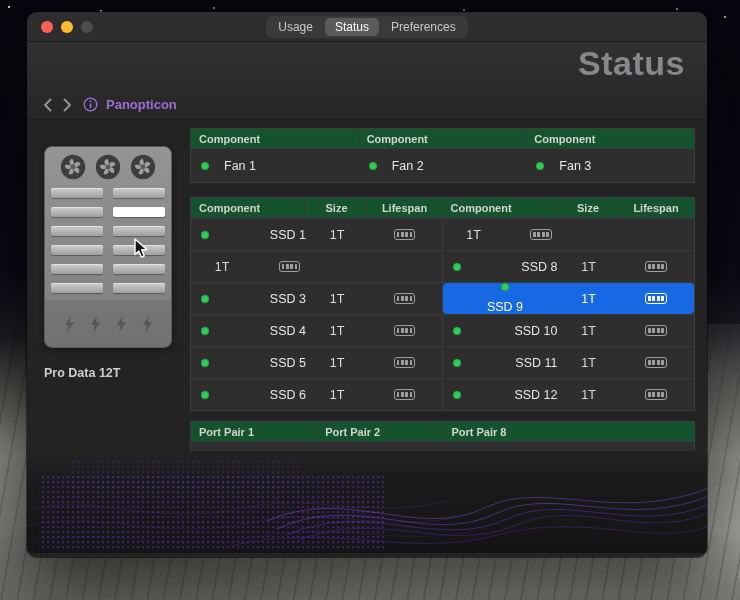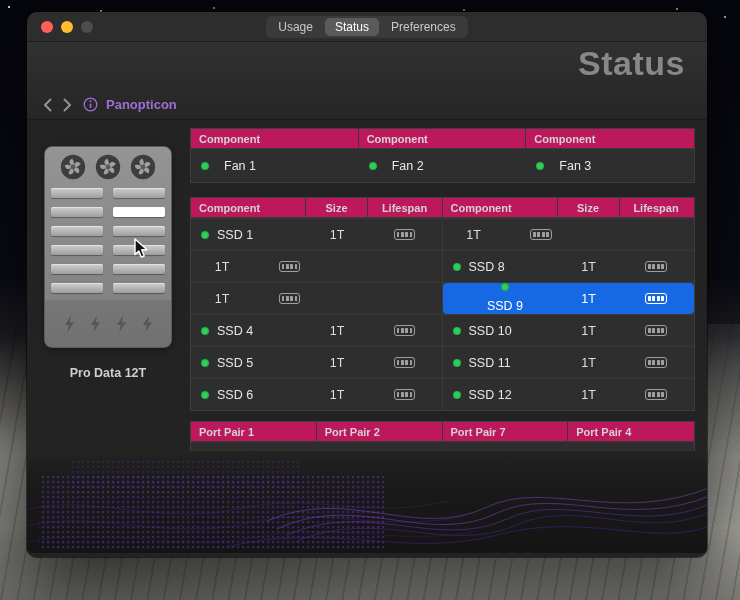--- a/index.html
+++ b/index.html
@@ -48,41 +48,41 @@
   .device { height:202px; border-radius:8px; border:1px solid #5c5c5c;
     background:linear-gradient(#949494,#7d7d7d); display:flex; flex-direction:column; box-shadow:0 2px 6px rgba(0,0,0,.4); }
   .fans { height:36px; display:flex; align-items:center; justify-content:center; gap:9px; padding-top:3px; }
   .fan { width:26px; height:26px; }
   .slots { display:grid; grid-template-columns:52px 52px; grid-auto-rows:10px; gap:9px 10px; justify-content:center; margin-top:5px; }
   .slot { border-radius:2px; background:linear-gradient(#cfcfcf,#9e9e9e);
     box-shadow:0 1px 1px rgba(0,0,0,.35), inset 0 1px 0 rgba(255,255,255,.45); }
   .slot.active { background:#ffffff; }
   .bolts { flex:1; margin-top:7px; display:flex; align-items:center; justify-content:center; gap:15px;
     background:rgba(0,0,0,.09); border-radius:0 0 7px 7px; }
-  .device-label { margin-top:18px; text-align:center; font-size:12.5px; font-weight:600; color:#cfcfcf; }
+  .device-label { margin-top:18px; font-size:12.5px; font-weight:600; color:#cfcfcf; }
 
   
   .tables { position:absolute; left:163px; top:8px; width:505px; }
   .table { border:1px solid #3e3e3e; background:#2e2e2e; }
-  .thead { display:flex; background:#be185d; border-bottom:1px solid #3a3a3a; }
+  .thead { display:flex; background:#14532d; border-bottom:1px solid #3a3a3a; }
   .th { font-size:11px; font-weight:700; color:#d4d4d4; padding:3px 8px; height:19px; display:flex; align-items:center; border-right:1px solid #383838; }
   .th:last-child { border-right:none; }
   .trow { display:flex; align-items:center; }
 
   .fan-table { margin-bottom:14px; }
   .fan-table .th { width:168.3px; }
   .fan-cell { width:168.3px; display:flex; align-items:center; gap:15px; padding:0 10px; height:33px; font-size:12.5px; color:#e8e8e8; }
 
   .dot { width:8px; height:8px; border-radius:50%; background:#30d158; box-shadow:inset 0 0 2px rgba(0,0,0,.45); flex:0 0 auto; }
 
   .ssd-table { margin-bottom:10px; }
   .half { display:flex; width:251.5px; align-items:center; }
   .half.hleft { border-right:1px solid #3a3a3a; }
   .cell { display:flex; align-items:center; height:31px; font-size:12.5px; color:#e6e6e6; }
-  .cell.comp { width:115px; padding-left:10px; gap:8px; }
+  .cell.comp { width:115px; padding-left:10px; gap:8px;justify-content:space-between; }
   .cell.size { width:62px; justify-content:center; color:#dedede;text-align:right; }
   .cell.life { width:73px; justify-content:center; color:#9f9f9f; }
   .th.comp { width:115px; } .th.size { width:62px; justify-content:center; } .th.life { width:73px; justify-content:center; }
   .ssd-row { display:flex; border-top:1px solid #383838; }
   .ssd-row:first-of-type { border-top:none; }
   .half.selected { background:#1668e3; border-radius:4px; }
   .half.selected .cell { color:#ffffff;flex-direction:column; }
   .half.selected .cell.life { color:#ffffff; }
 
   .lifespan { display:inline-flex; gap:1.5px; padding:2px; border:1.5px solid currentColor; border-radius:3px; }
@@ -310,20 +310,24 @@
                   <i></i>
                   <i></i>
                   <i></i>
                 </span>
               </div>
           </div>
         </div>
 
         <div class="ssd-row">
           <div class="half hleft">
+            <div class="cell comp">
+                <span class="dot"></span>
+                <span>SSD 3</span>
+              </div>
             <div class="cell size">1T</div>
             <div class="cell life">
                 <span class="lifespan">
                   <i></i>
                   <i></i>
                   <i></i>
                   <i></i>
                 </span>
               </div>
           </div>
@@ -441,22 +445,21 @@
                 </span>
               </div>
           </div>
         </div>
       </div>
 
       <div class="table port-table">
         <div class="thead">
           <div class="th">Port Pair 1</div>
           <div class="th">Port Pair 2</div>
-          <div class="th">Port Pair 7</div>
-          <div class="th">Port Pair 4</div>
+          <div class="th">Port Pair 8</div>
         </div>
         <div class="trow">
           <div class="port-cell host">
             <span class="display-icon">
                 <svg viewBox="0 0 20 17" width="19" height="16">
                   <rect x="1.2" y="1.8" width="17.6" height="11.4" rx="1.6" fill="none" stroke="currentColor" stroke-width="1.6"></rect>
                   <rect x="6.5" y="14.6" width="7" height="1.6" rx=".8" fill="currentColor"></rect>
                 </svg>
               </span>
             <span>MBP-16</span>

